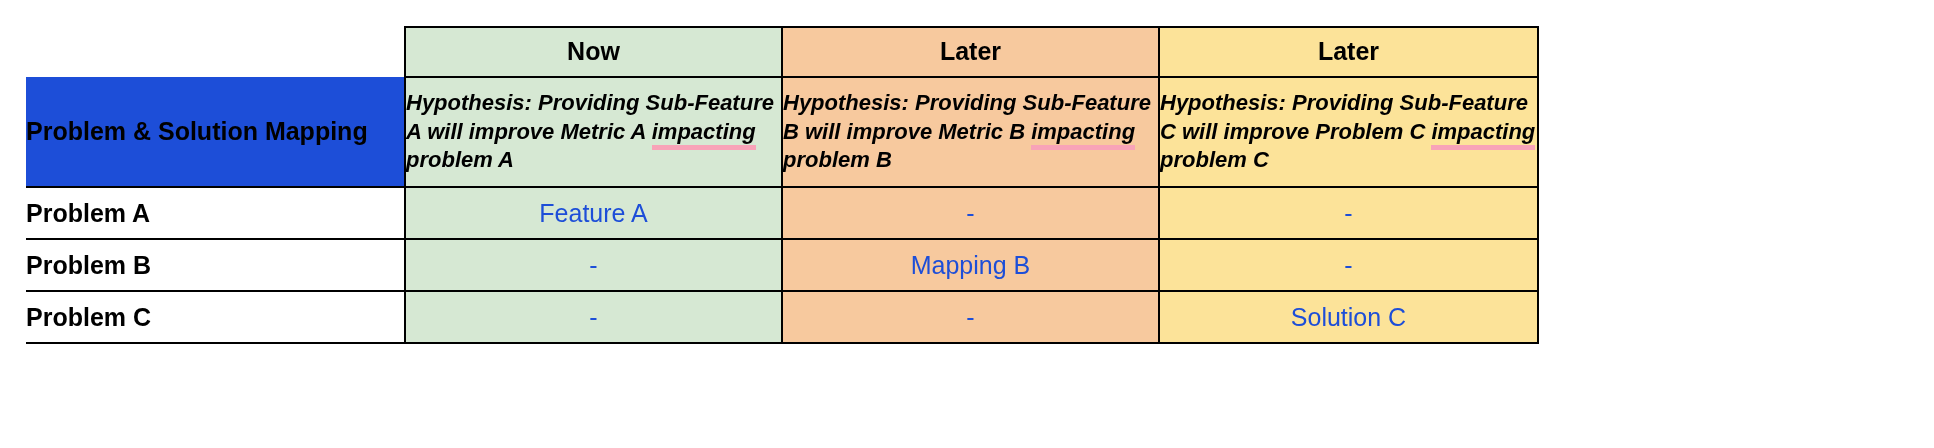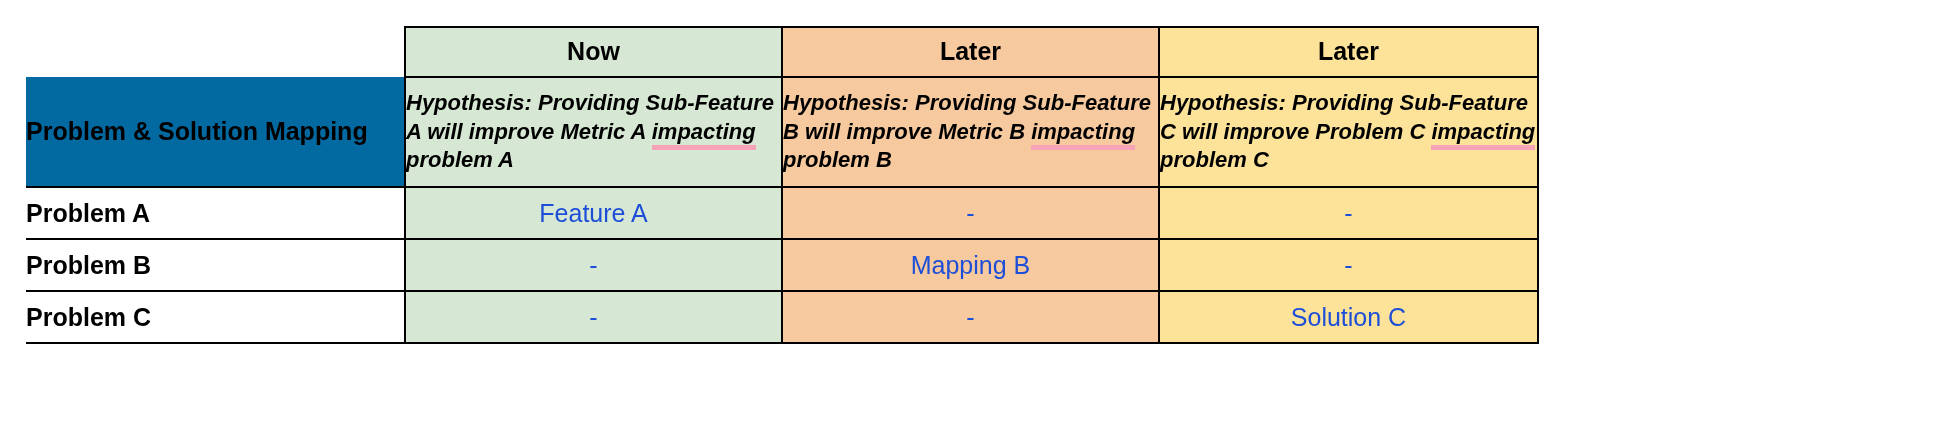--- a/index.html
+++ b/index.html
@@ -57,21 +57,21 @@
     font-size: 25px;
     font-weight: bold;
     color: #000000;
     line-height: 1.1;
   }
 
   
   .row-hypothesis td { height: 110px; }
 
   .cell-title {
-    background: #0369a1;
+    background: #1d4ed8;
     vertical-align: bottom;
     border-top: none !important;
     border-left: none !important;
     padding: 0 0 12px 12px;
     margin-left: 17px;
   }
   .title-text {
     font-size: 25px;
     font-weight: bold;
     color: #000000;

